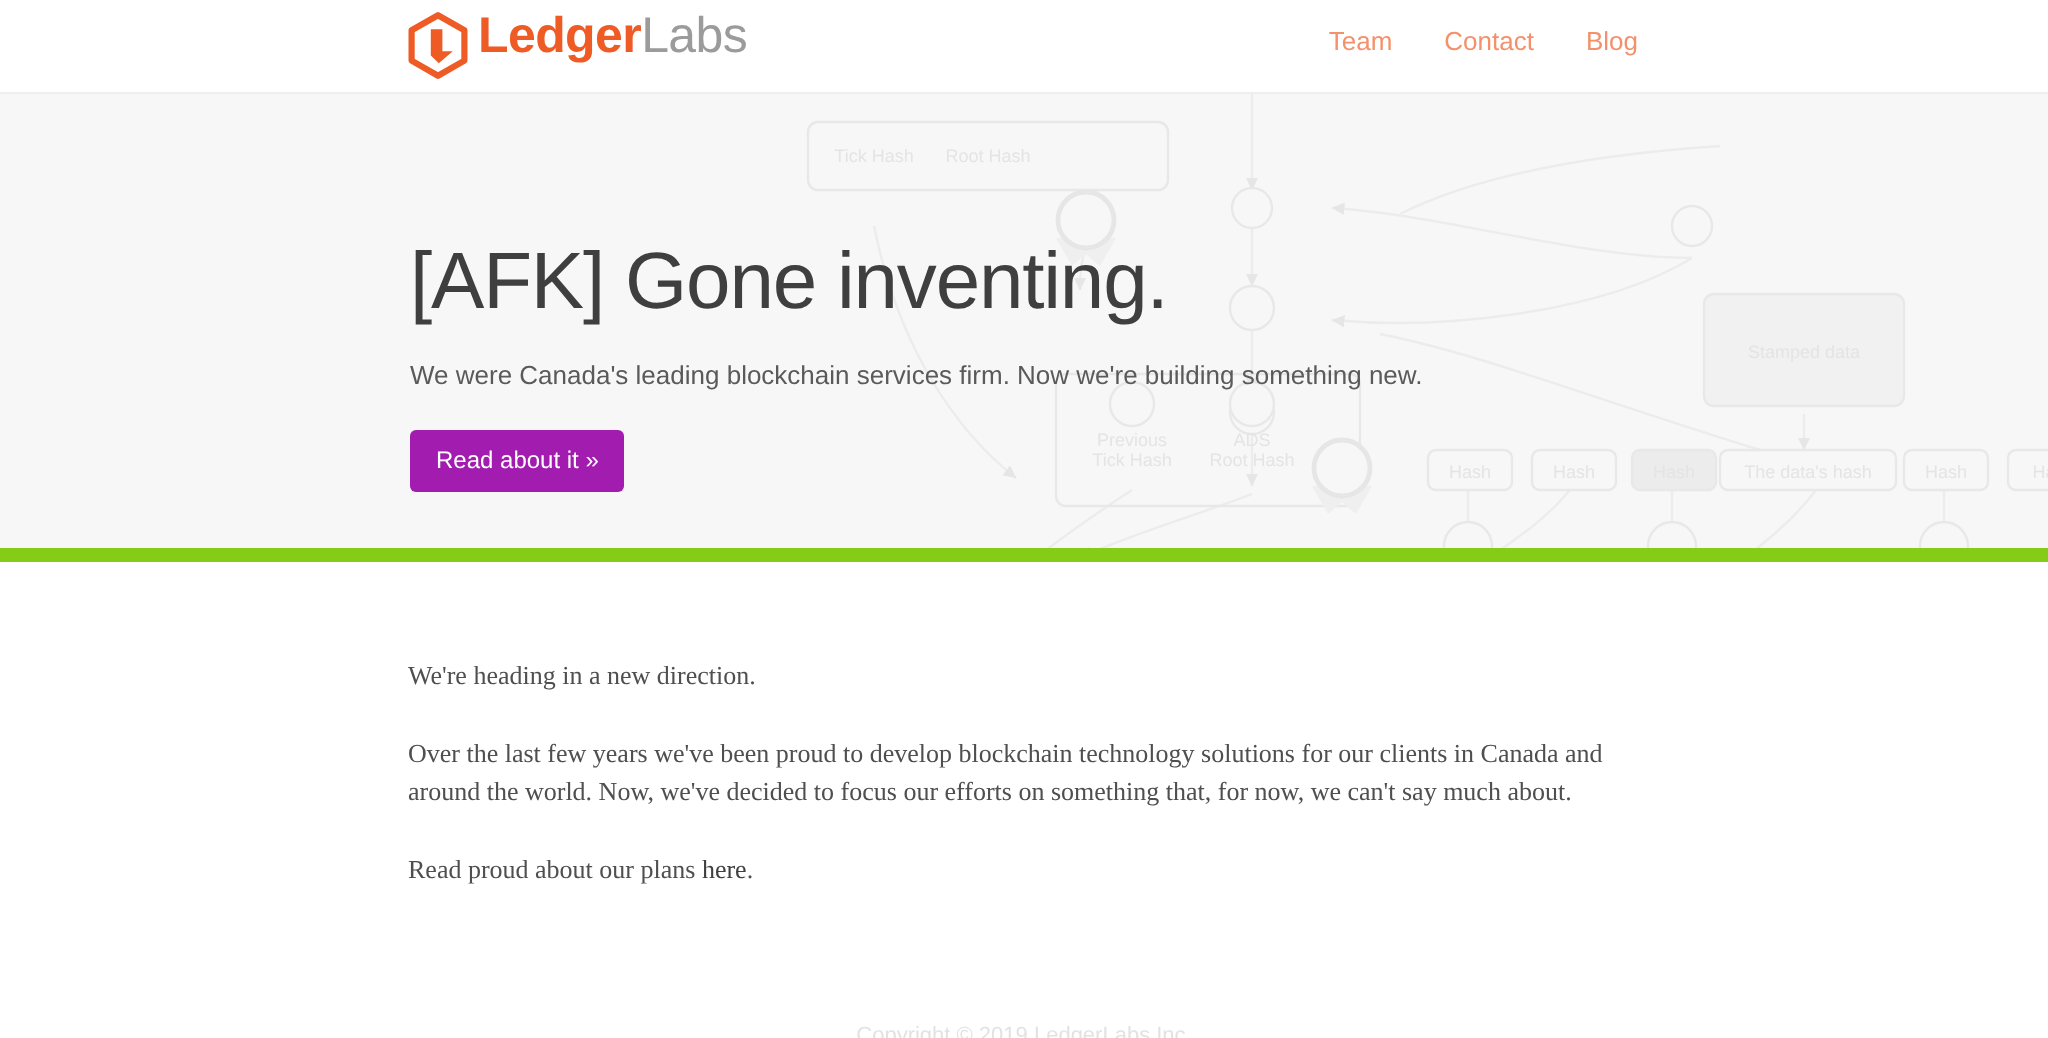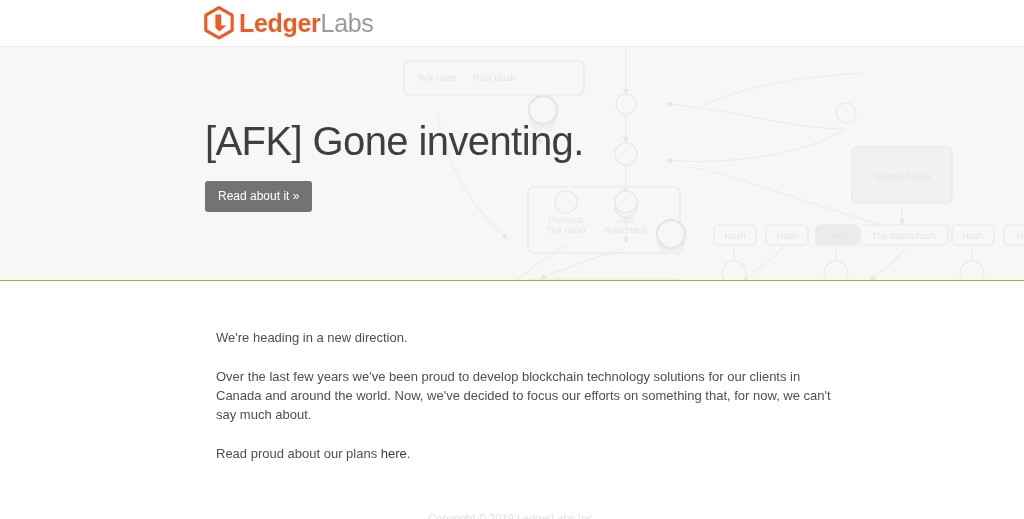--- a/index.html
+++ b/index.html
@@ -22,21 +22,20 @@
   .header-inner {
     position: relative;
     width: 1024px;
     height: 100%;
   }
   .brand {
     position: absolute;
     left: 203px;
     top: 6px;
     display: flex;
-    align-items: center;
     height: 34px;
     text-decoration: none;
   }
   .brand-mark {
     width: 32px;
     height: 34px;
     display: block;
     flex: 0 0 auto;
   }
   .brand-word {
@@ -61,21 +60,21 @@
     color: #f4906a;
     text-decoration: none;
     line-height: 16px;
   }
 
   
   .hero {
     position: relative;
     height: 234px;
     background: #f7f7f7;
-    border-bottom: 1px solid #84cc16;
+    border-bottom: 7px solid #84cc16;
     overflow: hidden;
   }
   .hero-bg {
     position: absolute;
     inset: 0;
     width: 1024px;
     height: 234px;
     pointer-events: none;
   }
   .hero-content {
@@ -93,44 +92,45 @@
     white-space: nowrap;
   }
   .hero-sub {
     margin-top: 16px;
     font-size: 13px;
     color: #5a5a5a;
     line-height: 18px;
   }
   .btn {
     display: inline-block;
-    background: #737373;
+    background: #a21caf;
     color: #ffffff;
     font-size: 12px;
     line-height: 1;
     padding: 9px 13px 10px 13px;
     border: none;
     border-radius: 3px;
     text-decoration: none;
     cursor: pointer;
     font-family: "Liberation Sans", sans-serif;
   }
   .hero-cta { margin-top: 18px; }
 
   
   .main {
     position: relative;
     background: #ffffff;
     height: 237px;
   }
   .main-inner {
     position: absolute;
-    left: 216px;
+    left: 204px;
     top: 47px;
     width: 615px;
+    font-family: Liberation Serif, serif;
   }
   .para {
     font-size: 13px;
     color: #4f4f4f;
     line-height: 19px;
     margin-bottom: 20px;
   }
   .para:last-of-type { margin-bottom: 0; }
   .para a { color: #404040; text-decoration: none; }
 
@@ -160,20 +160,25 @@
   <div class="header-inner">
 
     <a class="brand" href="#">
       <svg class="brand-mark" viewBox="0 0 32 34">
         <path d="M16 1.6 L29.2 9.1 L29.2 24.3 L16 31.9 L2.8 24.3 L2.8 9.1 Z" fill="none" stroke="#ef5b25" stroke-width="3.1" stroke-linejoin="round"></path>
         <path d="M12.4 8.6 L18.2 8.6 L18.2 19.6 L23.4 19.6 L16.4 25.6 L12.4 21.8 Z" fill="#ef5b25"></path>
       </svg>
       <span class="brand-word"><span class="brand-ledger">Ledger</span><span class="brand-labs">Labs</span></span>
     </a>
 
+    <nav class="nav">
+      <a href="#">Team</a>
+      <a href="#">Contact</a>
+      <a href="#">Blog</a>
+    </nav>
 
   </div>
 </div>
 
 <div class="hero">
 
   <svg class="hero-bg" viewBox="0 0 1024 234">
     <defs>
       <marker id="ah" markerWidth="7" markerHeight="7" refX="5.2" refY="2.6" orient="auto">
         <path d="M0,0 L5.4,2.6 L0,5.2 z" fill="#e6e6e6"></path>
@@ -255,20 +260,21 @@
       <text x="837" y="192">Hash</text>
       <text x="904" y="192">The data's hash</text>
       <text x="973" y="192">Hash</text>
       <text x="1022" y="192">Ha</text>
       <text x="626" y="111"></text>
     </g>
   </svg>
 
   <div class="hero-content">
     <h1 class="hero-title">[AFK] Gone inventing.</h1>
+    <p class="hero-sub">We were Canada's leading blockchain services firm. Now we're building something new.</p>
     <div class="hero-cta">
       <a class="btn" href="#">Read about it »</a>
     </div>
   </div>
 </div>
 
 <div class="main">
   <div class="main-inner">
     <p class="para">We're heading in a new direction.</p>
     <p class="para">Over the last few years we've been proud to develop blockchain technology solutions for our clients in Canada and around the world. Now, we've decided to focus our efforts on something that, for now, we can't say much about.</p>

